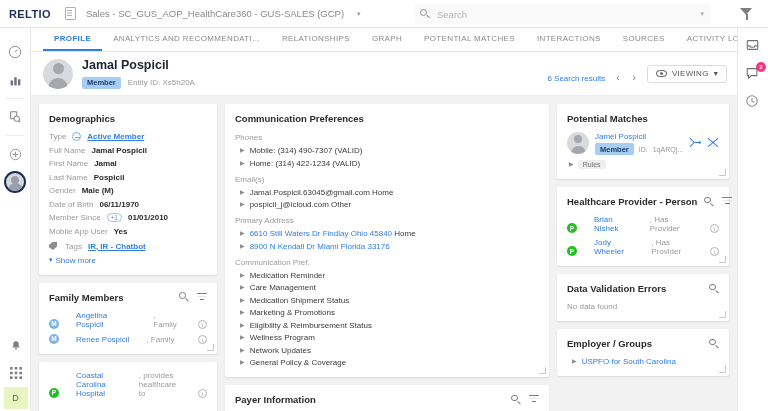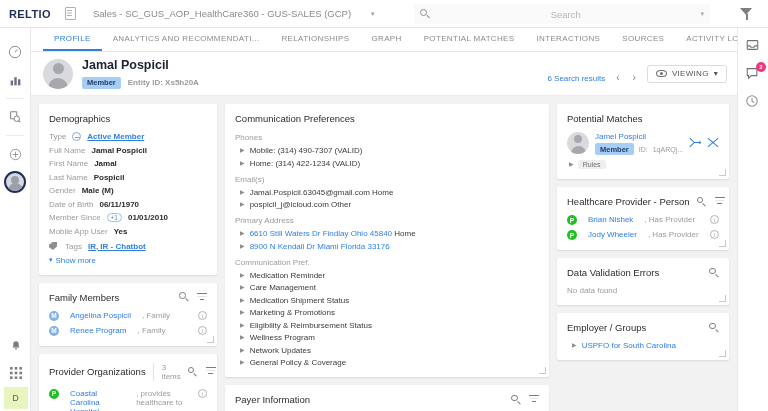--- a/index.html
+++ b/index.html
@@ -14,21 +14,21 @@
 
   
   .topbar {
     height: 28px; background: #fff; display: flex; align-items: center;
     border-bottom: 1px solid #e6e6e6; flex: 0 0 28px; position: relative; z-index: 5;
   }
   .logo {
     font-size: 11px; font-weight: bold; letter-spacing: .4px;
     color: #1f2d5a; padding: 0 10px 0 9px;
   }
-  .tenant { display: flex; align-items: center; gap: 17px; padding-left: 4px; }
+  .tenant { display: flex; align-items: center; gap: 10px; padding-left: 4px; }
   .tenant-icon { width: 11px; height: 13px; position: relative; }
   .tenant-icon i {
     position: absolute; left: 0; top: 0; width: 11px; height: 13px;
     border: 1.2px solid #b0b0b0; border-radius: 1px;
   }
   .tenant-icon i:after {
     content: ""; position: absolute; left: 1.5px; top: 1.5px; width: 5px; height: 1px;
     background: #b0b0b0; box-shadow: 0 2.5px 0 #b0b0b0, 0 5px 0 #b0b0b0;
   }
   .tenant-text { font-size: 9.5px; color: #8a8a8a; }
@@ -43,21 +43,21 @@
   .search-ico b {
     position: absolute; width: 7px; height: 7px; border: 1.3px solid #8d8d8d;
     border-radius: 50%; left: 0; top: 0;
   }
   .search-ico b:after {
     content: ""; position: absolute; width: 4px; height: 1.3px; background: #8d8d8d;
     transform: rotate(45deg); left: 5px; top: 6.5px;
   }
   .search-input {
     border: none; outline: none; background: transparent; font-size: 9.5px;
-    color: #555; flex: 1; font-family: "Liberation Sans", sans-serif; text-align: center;
+    color: #555; flex: 1; font-family: "Liberation Sans", sans-serif;
   }
   .search-input::placeholder { color: #b5b5b5; }
   .search-caret { font-size: 7px; color: #aaa; }
   .filter-ico {
     position: absolute; left: 740px; top: 8px; width: 13px; height: 12px;
   }
   .filter-ico:before {
     content: ""; position: absolute; left: 0; top: 0; width: 0; height: 0;
     border-left: 6.5px solid transparent; border-right: 6.5px solid transparent;
     border-top: 7px solid #7f7f7f;
@@ -106,21 +106,21 @@
 
   
   .tabs {
     height: 24px; background: #fff; display: flex; align-items: stretch;
     padding-left: 12px; border-bottom: 1px solid #e6e6e6; gap: 0; flex: 0 0 24px;
   }
   .tab {
     font-size: 8px; letter-spacing: .35px; color: #8b8b8b; display: flex; align-items: center;
     padding: 0 11px; cursor: pointer; border-bottom: 2px solid transparent; white-space: nowrap;
   }
-  .tab.active { color: #2f7fe0; border-bottom-color: #2f7fe0; font-weight: normal; }
+  .tab.active { color: #2f7fe0; border-bottom-color: #2f7fe0; font-weight: bold; }
 
   
   .entity-head {
     height: 44px; background: #fff; display: flex; align-items: center;
     padding: 0 10px 0 12px; flex: 0 0 44px; border-bottom: 1px solid #ededed;
   }
   .entity-avatar {
     width: 30px; height: 30px; border-radius: 50%; background: #d9dadd;
     position: relative; overflow: hidden; flex: 0 0 30px; margin-right: 9px;
   }
@@ -131,21 +131,21 @@
   .entity-avatar:after {
     content: ""; position: absolute; width: 20px; height: 12px; border-radius: 10px 10px 0 0;
     background: #a6a8ad; bottom: -1px; left: 5px;
   }
   .entity-name { font-size: 12.5px; font-weight: bold; color: #1d2330; line-height: 1.25; }
   .entity-sub { display: flex; align-items: center; gap: 7px; margin-top: 3px; }
   .badge-member {
     background: #a8cdf5; color: #1b3f66; font-size: 7.5px; font-weight: bold;
     padding: 1.5px 5px; border-radius: 2px;
   }
-  .entity-id { font-size: 8px; color: #9b9b9b; font-weight: bold; }
+  .entity-id { font-size: 8px; color: #9b9b9b; }
   .head-right { margin-left: auto; display: flex; align-items: flex-end; gap: 9px; }
   .search-results-link { font-size: 8px; color: #2f7fe0; cursor: pointer; }
   .nav-arrow { font-size: 10px; color: #7d7d7d; cursor: pointer; padding: 0 2px; }
   .viewing-btn {
     border: 1px solid #dcdcdc; border-radius: 3px; height: 18px; display: flex;
     align-items: center; gap: 5px; padding: 0 8px; font-size: 8px; color: #555;
     letter-spacing: .3px; cursor: pointer; background: #fff;
   }
   .eye {
     width: 11px; height: 7px; border: 1.2px solid #6f6f6f; border-radius: 50%/60%;
@@ -169,21 +169,21 @@
     background: #fff; border-radius: 2px; box-shadow: 0 1px 2px rgba(0,0,0,.10);
     padding: 9px 10px 10px; position: relative;
   }
   .card-grip {
     position: absolute; right: 3px; bottom: 3px; width: 7px; height: 7px;
     border-right: 1px solid #c9c9c9; border-bottom: 1px solid #c9c9c9;
     transform: skewX(0deg);
   }
   .card-title {
     font-size: 9.5px; color: #2b2b2b; margin-bottom: 8px; display: flex;
-    align-items: center; gap: 7px;
+    align-items: center; gap: 7px; font-weight: bold;
   }
   .card-title .t { white-space: nowrap; }
   .card-actions { margin-left: auto; display: flex; align-items: center; gap: 8px; }
   .mini-search { width: 10px; height: 10px; position: relative; cursor: pointer; }
   .mini-search b {
     position: absolute; width: 6.5px; height: 6.5px; border: 1.2px solid #7d7d7d;
     border-radius: 50%; left: 0; top: 0;
   }
   .mini-search b:after {
     content: ""; position: absolute; width: 3.5px; height: 1.2px; background: #7d7d7d;
@@ -240,21 +240,21 @@
     display: flex; align-items: baseline; gap: 5px; font-size: 8px; margin-bottom: 3.5px;
     padding-left: 5px;
   }
   .tri { color: #8e8e8e; font-size: 6px; line-height: 1; position: relative; top: -1px; }
   .tree-text { color: #3a3a3a; }
   .tree-text .lk { color: #2f7fe0; }
   .tree-text .muted { color: #3a3a3a; }
 
   
   .rel-row {
-    display: flex; align-items: flex-start; gap: 11px; font-size: 8px; margin-bottom: 5px;
+    display: flex; align-items: flex-end; gap: 17px; font-size: 8px; margin-bottom: 5px;
   }
   .rel-dot {
     width: 10px; height: 10px; border-radius: 50%; color: #fff; font-size: 6.5px;
     display: flex; align-items: center; justify-content: center; font-weight: bold;
     flex: 0 0 10px;
   }
   .rel-dot.p { background: #21c021; }
   .rel-dot.m { background: #7eb2e8; }
   .rel-name { color: #2f7fe0; }
   .rel-rel { color: #9b9b9b; }
@@ -508,40 +508,28 @@
               </span>
             </div>
             <div class="rel-row">
               <span class="rel-dot m">M</span>
               <span class="rel-name">Angelina Pospicil</span>
               <span class="rel-rel">, Family</span>
               <span class="info-ico">i</span>
             </div>
             <div class="rel-row" style="margin-bottom:0;">
               <span class="rel-dot m">M</span>
-              <span class="rel-name">Renee Program</span>
+              <span class="rel-name">Renee Pospicil</span>
               <span class="rel-rel">, Family</span>
               <span class="info-ico">i</span>
             </div>
             <span class="card-grip"></span>
           </div>
 
           <div class="card">
-            <div class="card-title">
-              <span class="t">Provider Organizations</span>
-              <span class="items-count">3 items</span>
-              <span class="card-actions">
-                <span class="mini-search">
-                    <b></b>
-                  </span>
-                <span class="mini-filter">
-                    <i></i>
-                  </span>
-              </span>
-            </div>
             <div class="rel-row">
               <span class="rel-dot p">P</span>
               <span class="rel-name">Coastal Carolina Hospital</span>
               <span class="rel-rel">, provides healthcare to</span>
               <span class="info-ico">i</span>
             </div>
 
           </div>
         </div>
 

